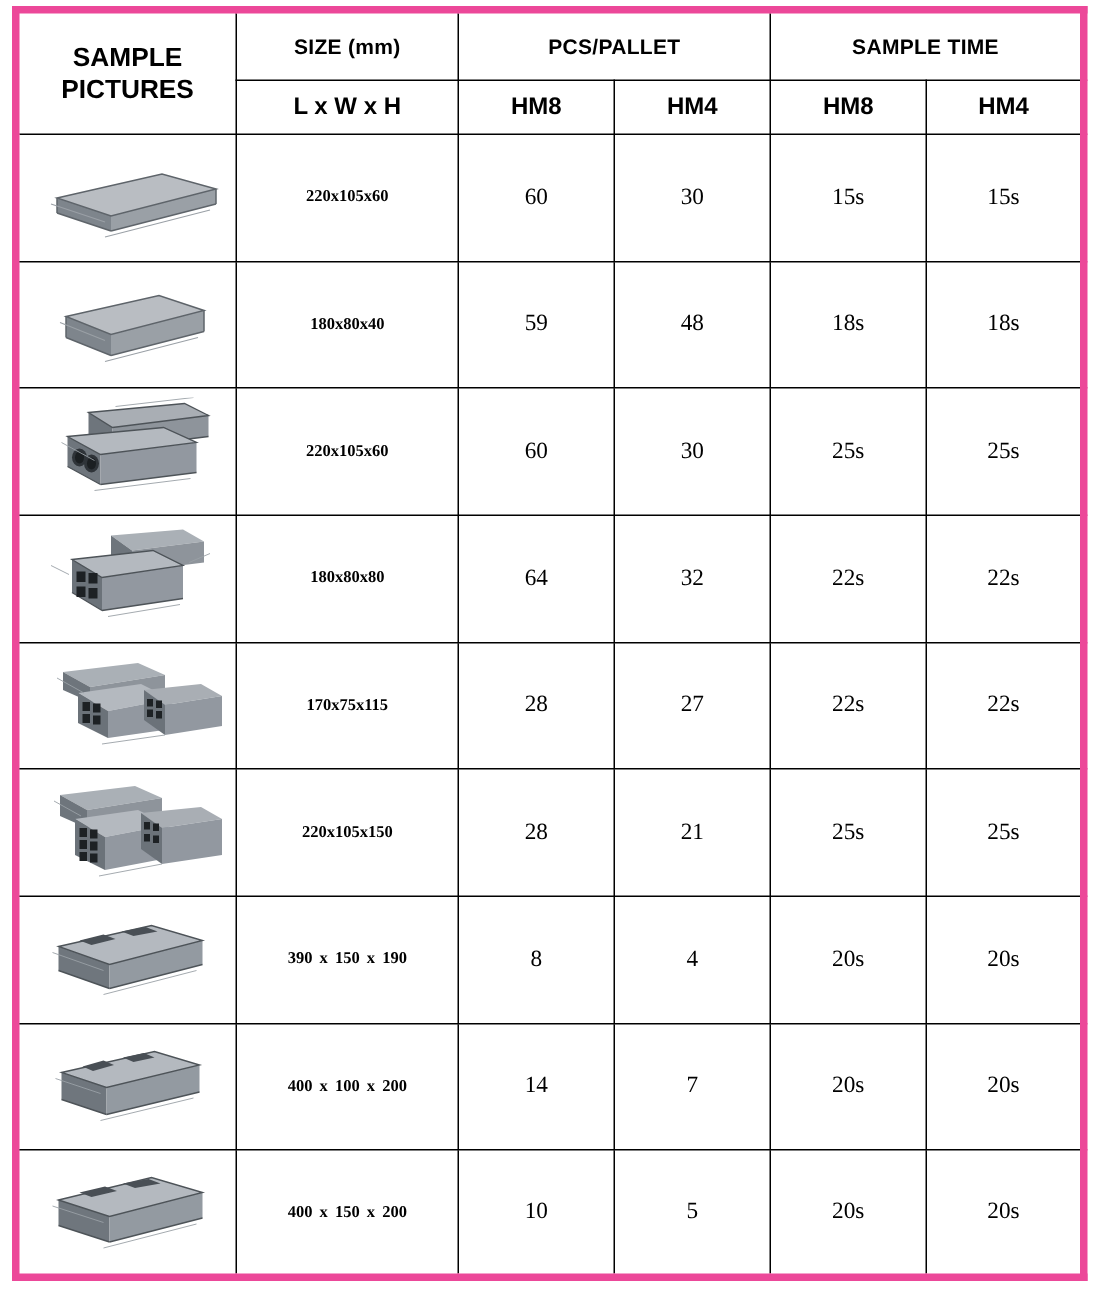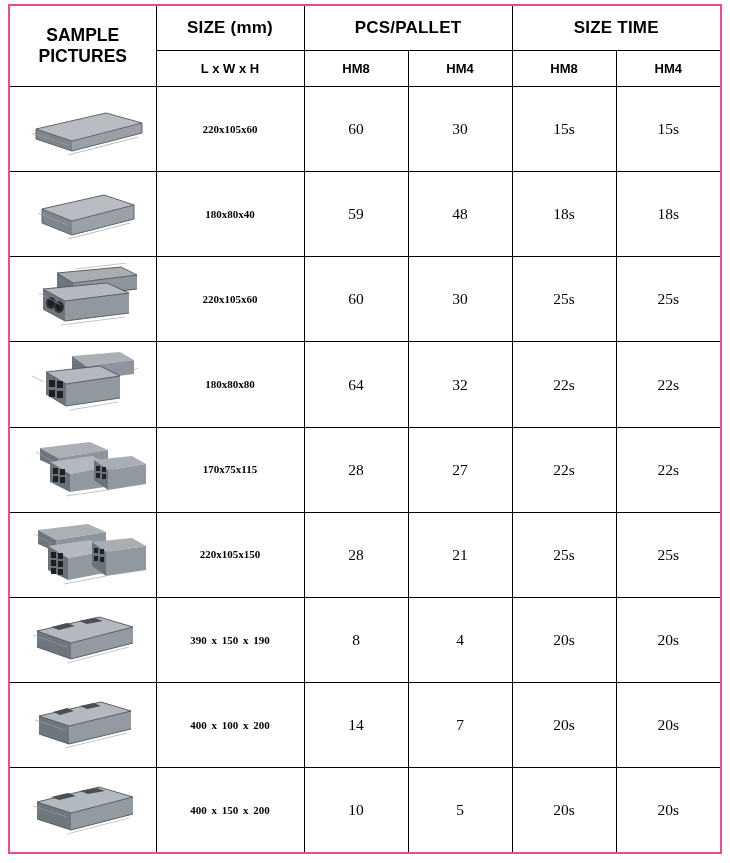--- a/index.html
+++ b/index.html
@@ -17,47 +17,47 @@
     width: 730px;
     height: 863px;
     box-sizing: border-box;
     padding: 4px 6px 6px 8px;
   }
   table.spec {
     border-collapse: collapse;
     table-layout: fixed;
     width: 712px;
     height: 850px;
-    border: 2px solid #ec4899;
+    border: 5px solid #ec4899;
   }
   table.spec td, table.spec th {
     border: 1.5px solid #000;
     text-align: center;
     vertical-align: middle;
     padding: 0;
   }
   .col-pic   { width: 147px; }
   .col-size  { width: 148px; }
   .col-n1    { width: 104px; }
   .col-n2    { width: 104px; }
   .col-n3    { width: 104px; }
   .col-n4    { width: 105px; }
 
   .hdr-main {
     font-family: "Liberation Sans", sans-serif;
     font-weight: bold;
-    font-size: 17px;
+    font-size: 14px;
     letter-spacing: .2px;
     height: 44px;
     line-height: 1.18;
   }
   .hdr-sub {
     font-family: "Liberation Sans", sans-serif;
     font-weight: bold;
-    font-size: 13px;
+    font-size: 16px;
     height: 35px;
   }
   .hdr-pic {
     font-family: "Liberation Sans", sans-serif;
     font-weight: bold;
     font-size: 17.5px;
     line-height: 1.2;
   }
   .cell-size {
     font-family: "Liberation Serif", serif;
@@ -98,21 +98,21 @@
       <col class="col-n4">
     </colgroup>
     <thead>
       <tr>
         <th rowspan="2" class="hdr-pic">
           <div>SAMPLE</div>
           <div>PICTURES</div>
         </th>
         <th class="hdr-main">SIZE (mm)</th>
         <th colspan="2" class="hdr-main">PCS/PALLET</th>
-        <th colspan="2" class="hdr-main">SIZE TIME</th>
+        <th colspan="2" class="hdr-main">SAMPLE TIME</th>
       </tr>
       <tr>
         <th class="hdr-sub">L x W x H</th>
         <th class="hdr-sub">HM8</th>
         <th class="hdr-sub">HM4</th>
         <th class="hdr-sub">HM8</th>
         <th class="hdr-sub">HM4</th>
       </tr>
     </thead>
     <tbody>

